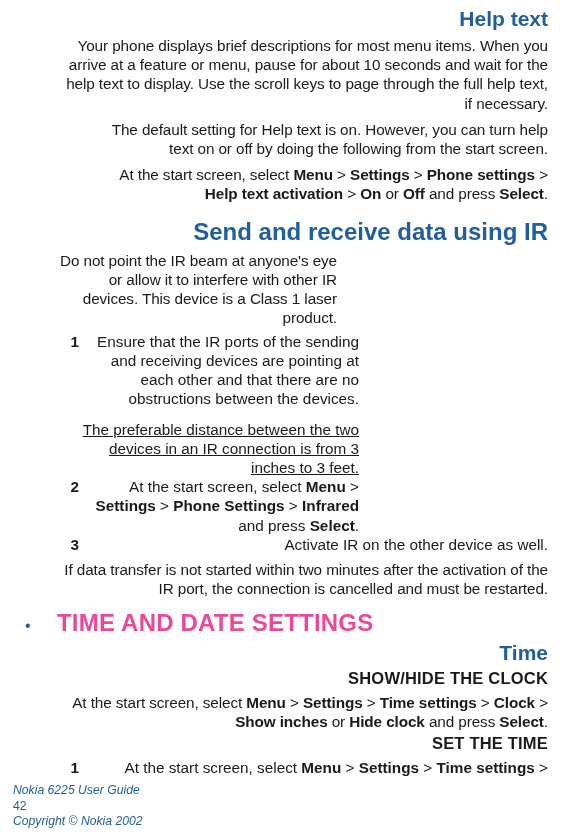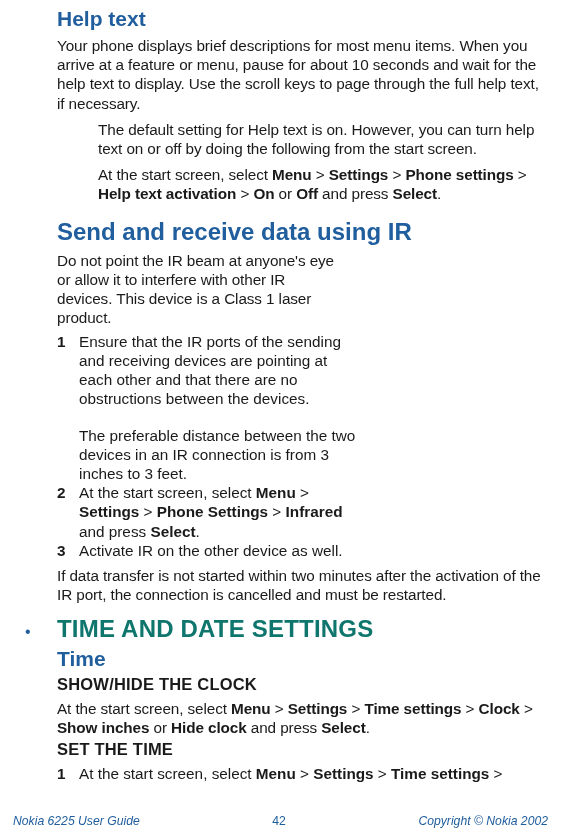--- a/index.html
+++ b/index.html
@@ -7,56 +7,57 @@
     width: 561px;
     height: 839px;
     background: #fff;
     font-family: "Helvetica Neue", Arial, sans-serif;
     font-size: 15px;
     line-height: 1.25;
     color: #1a1a1a;
     padding: 6px 13px 0 13px;
     position: relative;
   }
-  .content { padding-left: 44px; }
+  .content { padding-left: 44px; text-align: right; }
   .h-teal {
     color: #205e9e;
     font-weight: 700;
     font-stretch: condensed;
     letter-spacing: 0;
   }
   .h-teal.sz-sub { font-size: 21px; margin-bottom: 2px; }
   .h-teal.sz-big { font-size: 24px; margin-top: 14px; margin-bottom: 2px; }
   .bullet-row { display: flex; align-items: baseline; margin-top: 10px; }
   .bullet { width: 44px; font-size: 16px; color:#205e9e; line-height:1; padding-left:12px;}
   .h-top {
-    color: #0f766e;
+    color: #ec4899;
     font-weight: 700;
     font-size: 24px;
     letter-spacing: 0.2px;
   }
   .h-black { font-weight: 700; font-size: 16.5px; margin-top: 2px; letter-spacing:0.2px;}
   p.body { font-size: 15.3px; margin-top: 4px; font-stretch: condensed; letter-spacing:-0.1px;}
   p.body + p.body { margin-top: 7px; margin-left: 41px; }
   .narrow { max-width: 280px; }
   ol.numlist { list-style: none; margin-top: 4px; }
   ol.numlist li { display: flex; font-size: 15.3px; font-stretch: condensed; }
   ol.numlist li .num { width: 22px; flex: 0 0 22px; font-weight: 700; }
   ol.numlist li .txt { flex: 1; }
-  ol.numlist li .txt .sub { margin-top: 18px; }
+  ol.numlist li .txt .sub { margin-top: 12px; text-decoration: underline; }
   .b { font-weight: 700; }
   .footer {
     position: absolute;
     bottom: 10px;
     left: 13px; right: 13px;
     display: flex;
     justify-content: space-between;
     font-size: 12.2px;
     color: #205e9e;
     font-style: italic;
+    flex-direction: column;
   }
   .footer .pnum { font-style: normal; }
 </style>
 </head>
 <body>
 
 <div class="content">
 
   <div class="h-teal sz-sub">Help text</div>
   <p class="body">Your phone displays brief descriptions for most menu items. When you arrive at a feature or menu, pause for about 10 seconds and wait for the help text to display. Use the scroll keys to page through the full help text, if necessary.</p>

